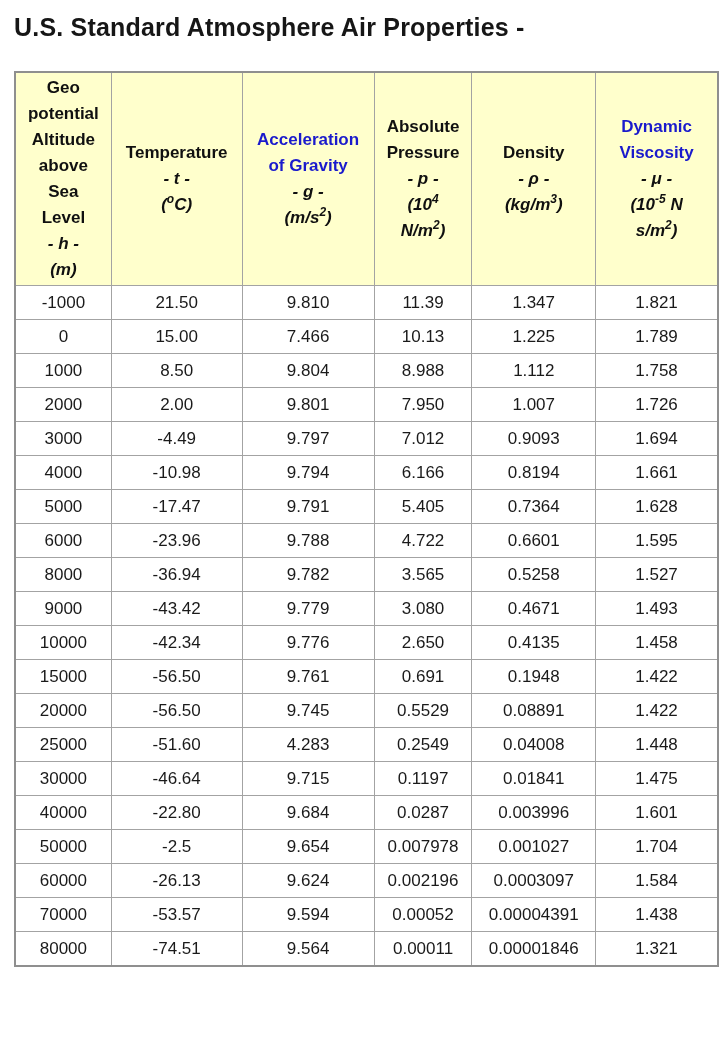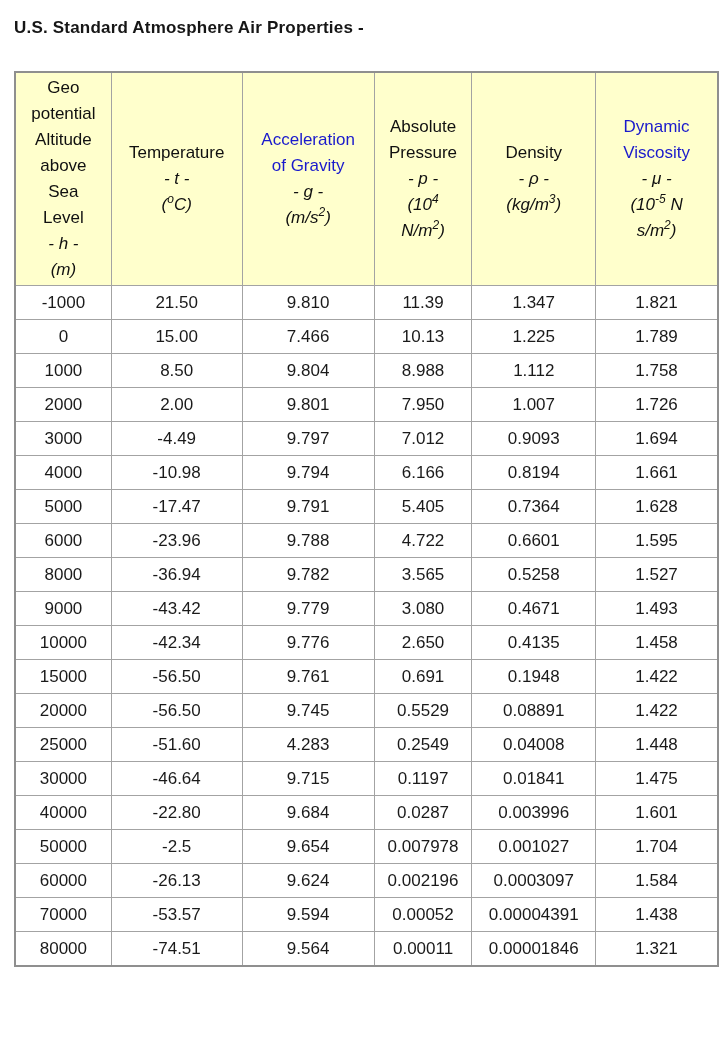--- a/index.html
+++ b/index.html
@@ -12,21 +12,21 @@
   * { box-sizing: border-box; }
   html, body { margin: 0; padding: 0; background: #ffffff; }
   body {
     width: 720px;
     font-family: "Liberation Sans", sans-serif;
     color: #1a1a1a;
   }
   .page { padding: 12px 1px 10px 14px; }
   h1 {
     margin: 0 0 28px 0;
-    font-size: 17px;
+    font-size: 25px;
     line-height: 31px;
     font-weight: bold;
     color: #161616;
     letter-spacing: 0.2px;
   }
   .tl { display: block; }
   table {
     border-collapse: collapse;
     width: 100%;
     table-layout: fixed;
@@ -38,21 +38,21 @@
   col.c4 { width: 13.9%; }
   col.c5 { width: 17.6%; }
   col.c6 { width: 17.4%; }
   th, td {
     border: 1px solid var(--border);
     text-align: center;
     vertical-align: middle;
   }
   th {
     background: var(--header-bg);
-    font-weight: normal;
+    font-weight: bold;
     font-size: 17px;
     line-height: 26px;
     padding: 2px 2px;
     color: #101010;
   }
   td {
     font-size: 17px;
     line-height: 21px;
     padding: 6px 1px;
     color: #1a1a1a;

